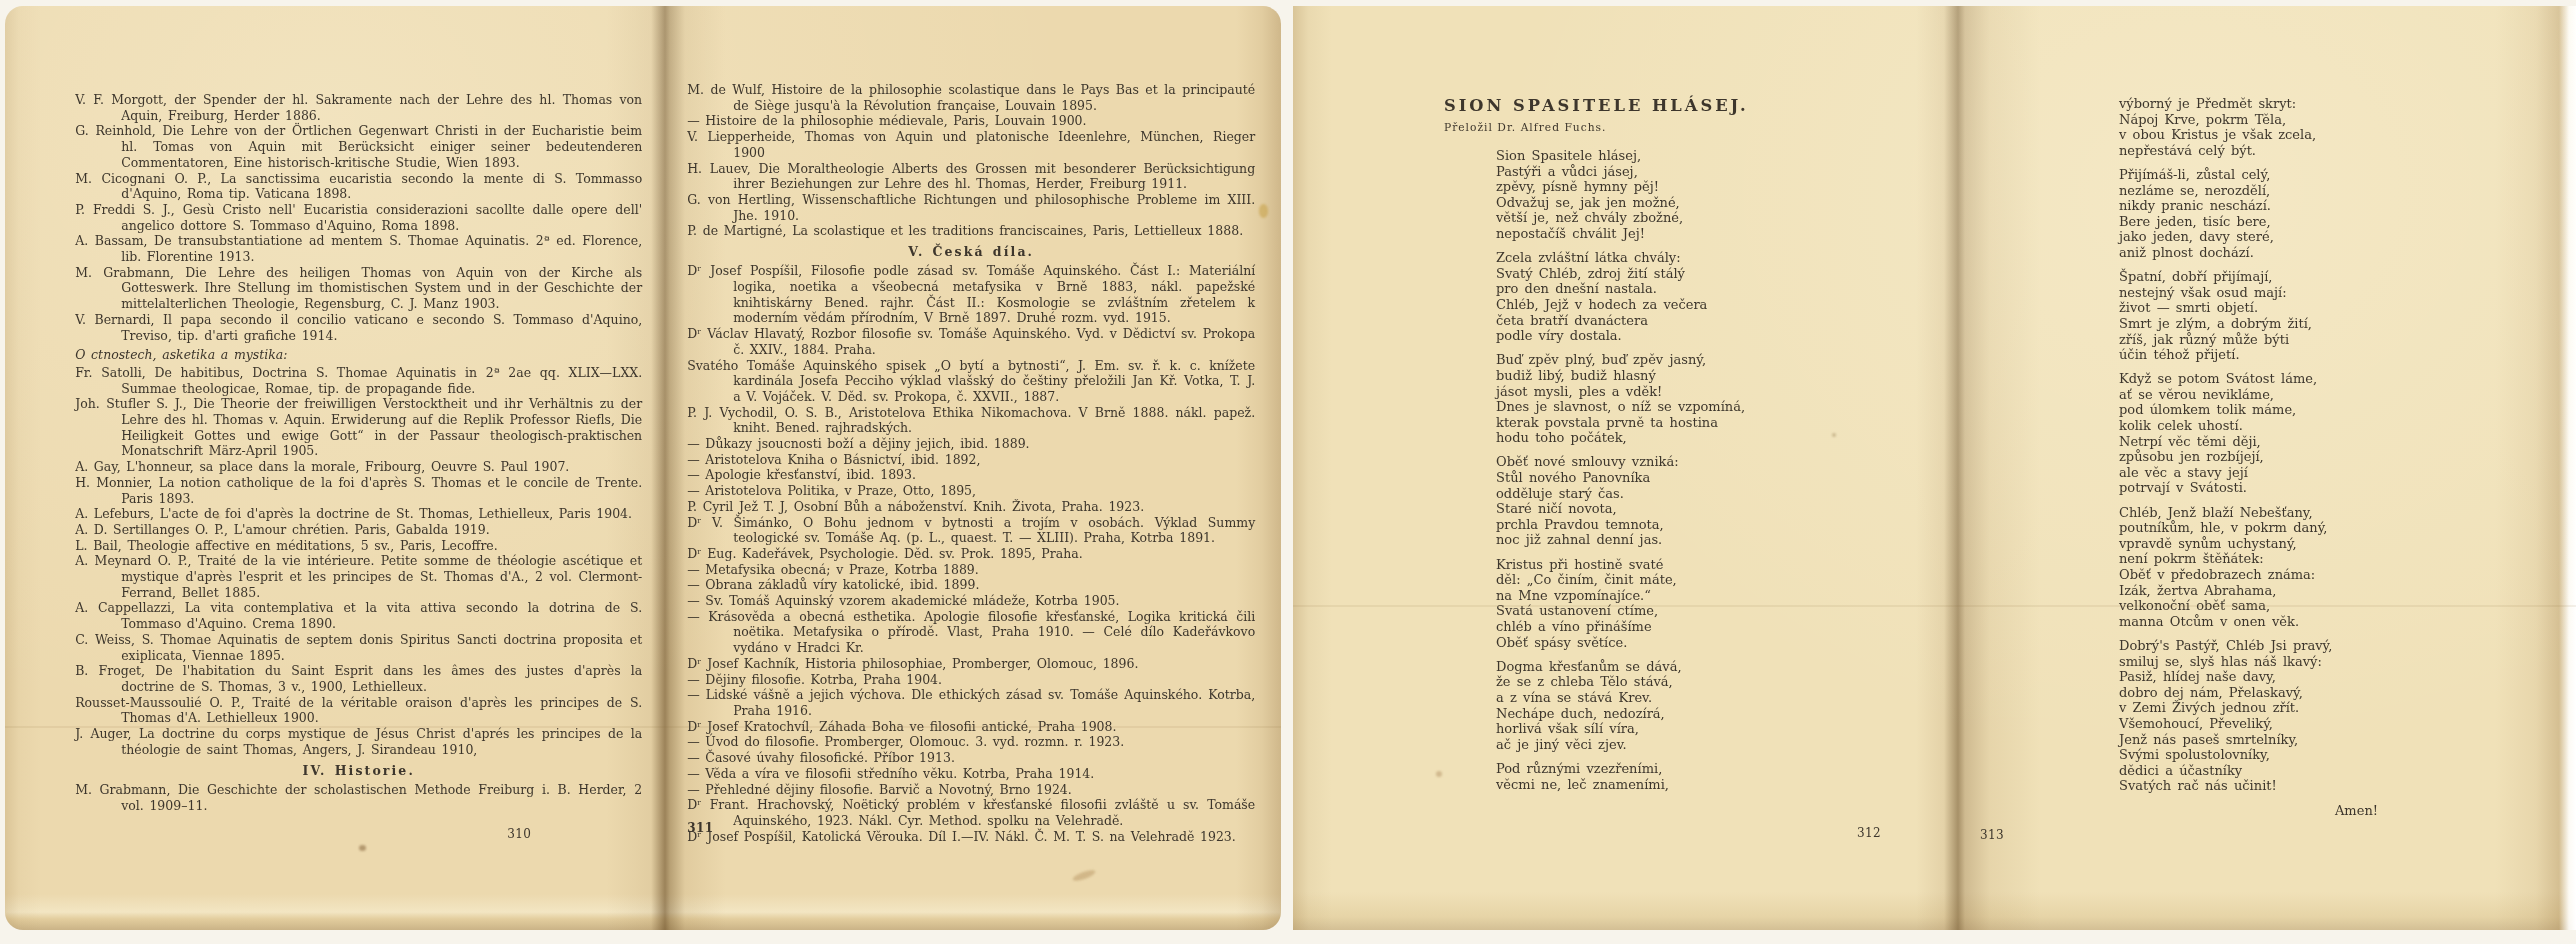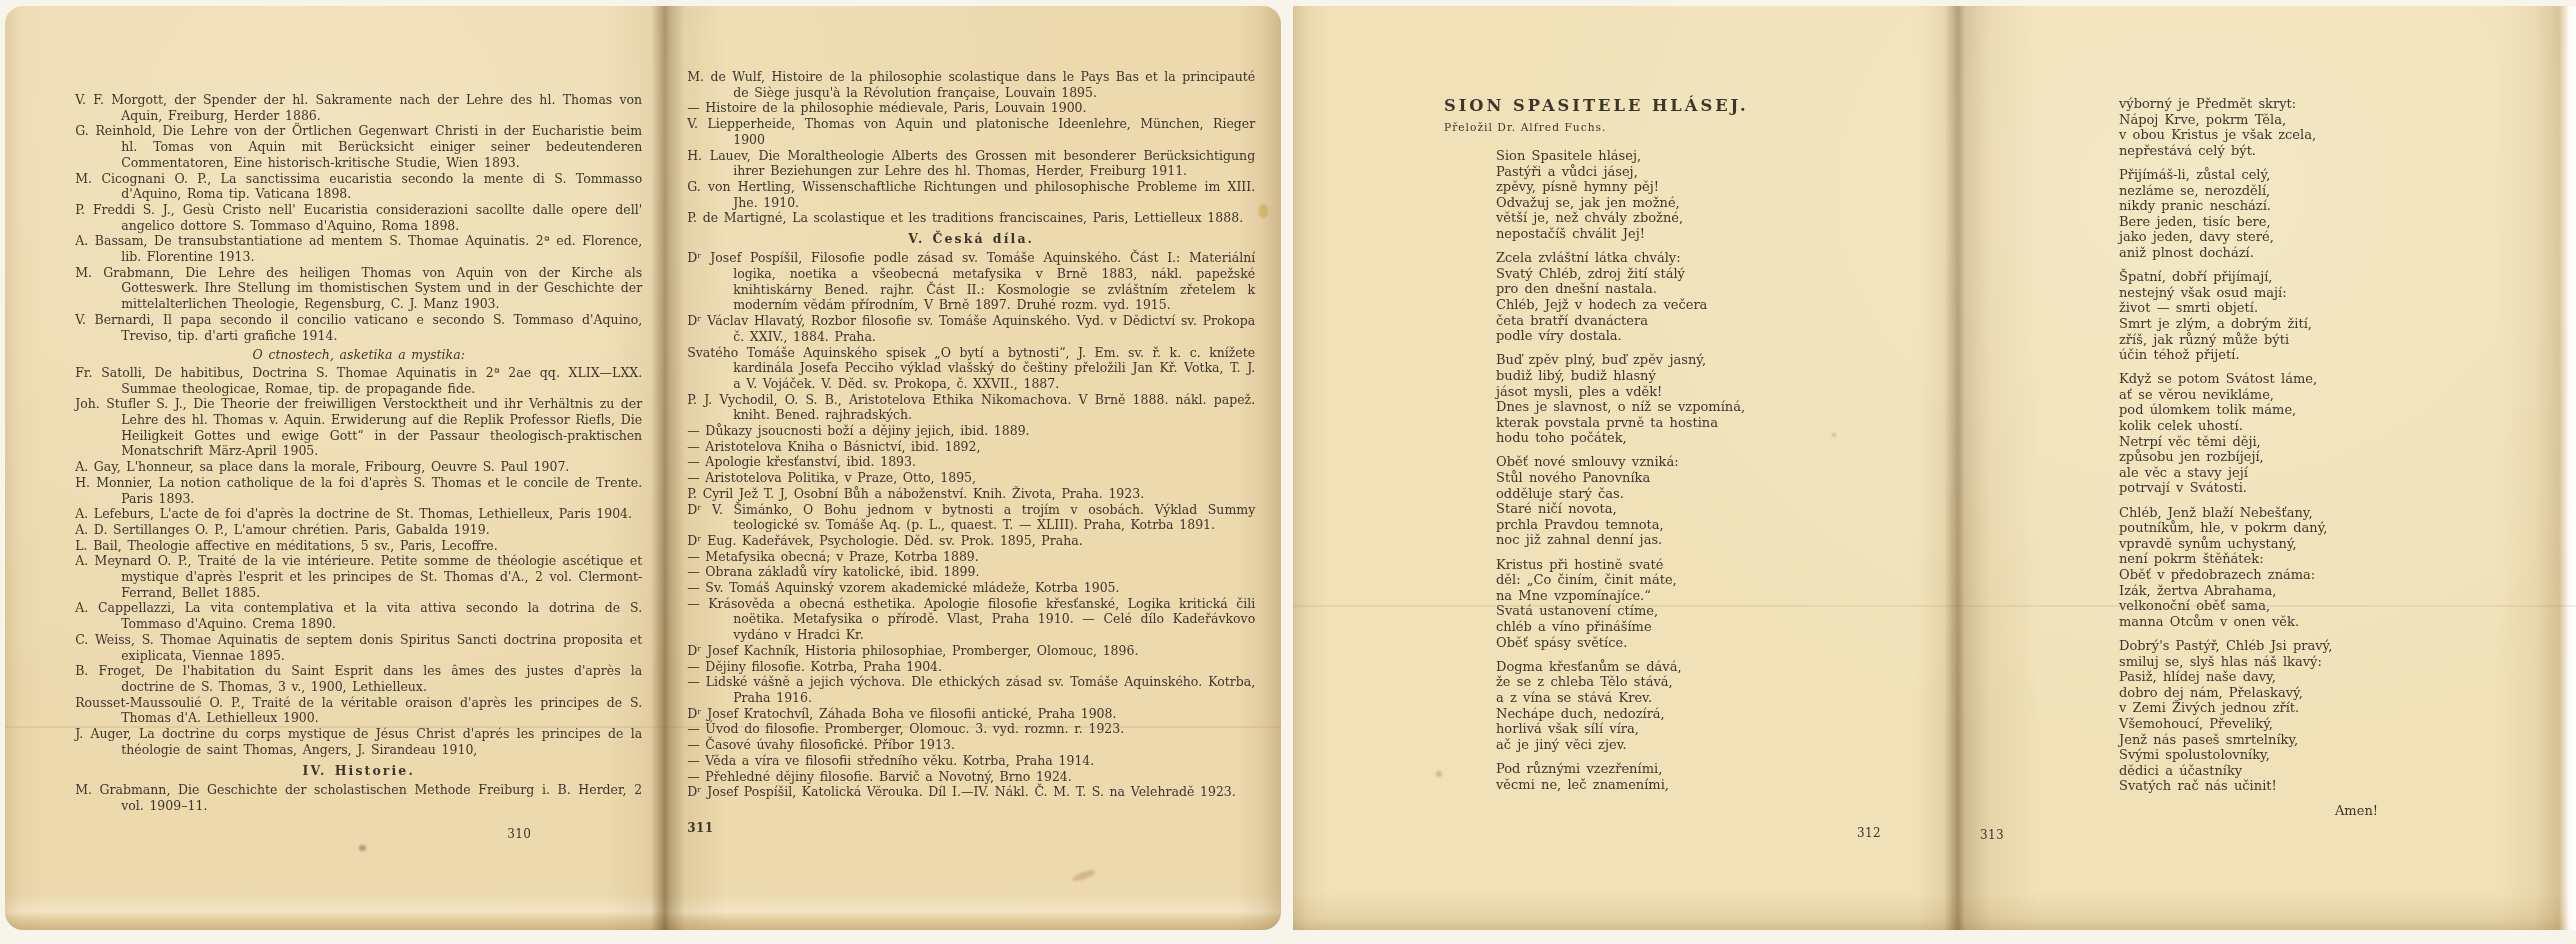--- a/index.html
+++ b/index.html
@@ -19,21 +19,21 @@
       linear-gradient(90deg, rgba(150,115,60,0.26) 0px, rgba(150,115,60,0.07) 15.5px, transparent 39px),
       linear-gradient(90deg, transparent 623px, rgba(140,100,50,0.12) 651px, rgba(95,65,25,0.50) 665px, rgba(120,85,40,0.28) 672px, rgba(160,125,70,0.12) 697px, rgba(150,115,60,0.05) 726px, transparent 747px),
       linear-gradient(90deg, transparent 1202px, rgba(170,135,80,0.12) 1243px, rgba(150,112,58,0.30) 1266px, rgba(255,255,255,0.85) 1276px, #ffffff 1283px),
       linear-gradient(0deg, rgba(128,95,48,0.26) 0px, rgba(195,165,105,0.22) 13px, transparent 38px);}
   .crease{position:absolute;background:rgba(140,105,55,0.10);}
   .stain{position:absolute;border-radius:50%;filter:blur(1.3px);}
 
   
   .bib{position:absolute;font-size:12.5px;line-height:15.7px;text-align:justify;word-spacing:1.7px;}
   .bib .entry{padding-left:46px;text-indent:-46px;}
-  .bib-subheading{font-style:italic;text-align:center;margin:3.4px 0 2.6px;}
+  .bib-subheading{font-style:italic;margin:3.4px 0 2.6px;}
   .bib-heading{font-weight:bold;text-align:center;letter-spacing:2.1px;margin:5.2px 0 3.4px;}
   .pagenum{position:absolute;font-size:12px;letter-spacing:0.4px;}
 
   
   .hymn-head{position:absolute;text-align:left;white-space:nowrap;}
   .hymn-title{font-weight:bold;font-size:16.3px;letter-spacing:3px;}
   .hymn-subtitle{font-size:10.7px;letter-spacing:1px;margin-top:6px;}
   .poem{position:absolute;font-size:13px;line-height:15.6px;word-spacing:2.1px;white-space:nowrap;}
   .poem .stanza{margin-bottom:8.6px;}
   .amen{text-align:right;padding-right:24px;margin-top:3.4px;}
@@ -71,21 +71,21 @@
           <div class="entry">Rousset-Maussoulié O. P., Traité de la véritable oraison d'après les principes de S. Thomas d'A. Lethielleux 1900.</div>
           <div class="entry">J. Auger, La doctrine du corps mystique de Jésus Christ d'aprés les principes de la théologie de saint Thomas, Angers, J. Sirandeau 1910,</div>
         </div>
       <div class="bib-heading">IV. Historie.</div>
       <div>
           <div class="entry">M. Grabmann, Die Geschichte der scholastischen Methode Freiburg i. B. Herder, 2 vol. 1909–11.</div>
         </div>
     </div>
     <div class="pagenum" style="left:471px;top:821px;width:86px;text-align:center;">310</div>
 
-    <div class="bib" style="left:682px;top:63px;width:568px;">
+    <div class="bib" style="left:682px;top:76px;width:568px;">
       <div>
           <div class="entry">M. de Wulf, Histoire de la philosophie scolastique dans le Pays Bas et la principauté de Siège jusqu'à la Révolution française, Louvain 1895.</div>
           <div class="entry">— Histoire de la philosophie médievale, Paris, Louvain 1900.</div>
           <div class="entry">V. Liepperheide, Thomas von Aquin und platonische Ideenlehre, München, Rieger 1900</div>
           <div class="entry">H. Lauev, Die Moraltheologie Alberts des Grossen mit besonderer Berücksichtigung ihrer Beziehungen zur Lehre des hl. Thomas, Herder, Freiburg 1911.</div>
           <div class="entry">G. von Hertling, Wissenschaftliche Richtungen und philosophische Probleme im XIII. Jhe. 1910.</div>
           <div class="entry">P. de Martigné, La scolastique et les traditions franciscaines, Paris, Lettielleux 1888.</div>
         </div>
       <div class="bib-heading">V. Česká díla.</div>
       <div>
@@ -105,20 +105,21 @@
           <div class="entry">— Sv. Tomáš Aquinský vzorem akademické mládeže, Kotrba 1905.</div>
           <div class="entry">— Krásověda a obecná esthetika. Apologie filosofie křesťanské, Logika kritická čili noëtika. Metafysika o přírodě. Vlast, Praha 1910. — Celé dílo Kadeřávkovo vydáno v Hradci Kr.</div>
           <div class="entry">Dʳ Josef Kachník, Historia philosophiae, Promberger, Olomouc, 1896.</div>
           <div class="entry">— Dějiny filosofie. Kotrba, Praha 1904.</div>
           <div class="entry">— Lidské vášně a jejich výchova. Dle ethických zásad sv. Tomáše Aquinského. Kotrba, Praha 1916.</div>
           <div class="entry">Dʳ Josef Kratochvíl, Záhada Boha ve filosofii antické, Praha 1908.</div>
           <div class="entry">— Úvod do filosofie. Promberger, Olomouc. 3. vyd. rozmn. r. 1923.</div>
           <div class="entry">— Časové úvahy filosofické. Příbor 1913.</div>
           <div class="entry">— Věda a víra ve filosofii středního věku. Kotrba, Praha 1914.</div>
           <div class="entry">— Přehledné dějiny filosofie. Barvič a Novotný, Brno 1924.</div>
+          <div class="entry">Dʳ Frant. Hrachovský, Noëtický problém v křesťanské filosofii zvláště u sv. Tomáše Aquinského, 1923. Nákl. Cyr. Method. spolku na Velehradě.</div>
           <div class="entry">Dʳ Josef Pospíšil, Katolická Věrouka. Díl I.—IV. Nákl. Č. M. T. S. na Velehradě 1923.</div>
         </div>
     </div>
     <div class="pagenum" style="left:682px;top:815px;font-weight:bold;">311</div>
 
     <div class="crease" style="left:0;top:720px;width:100%;height:1.7px;"></div>
   </div>
 
   <div class="scan scan-right">
 

